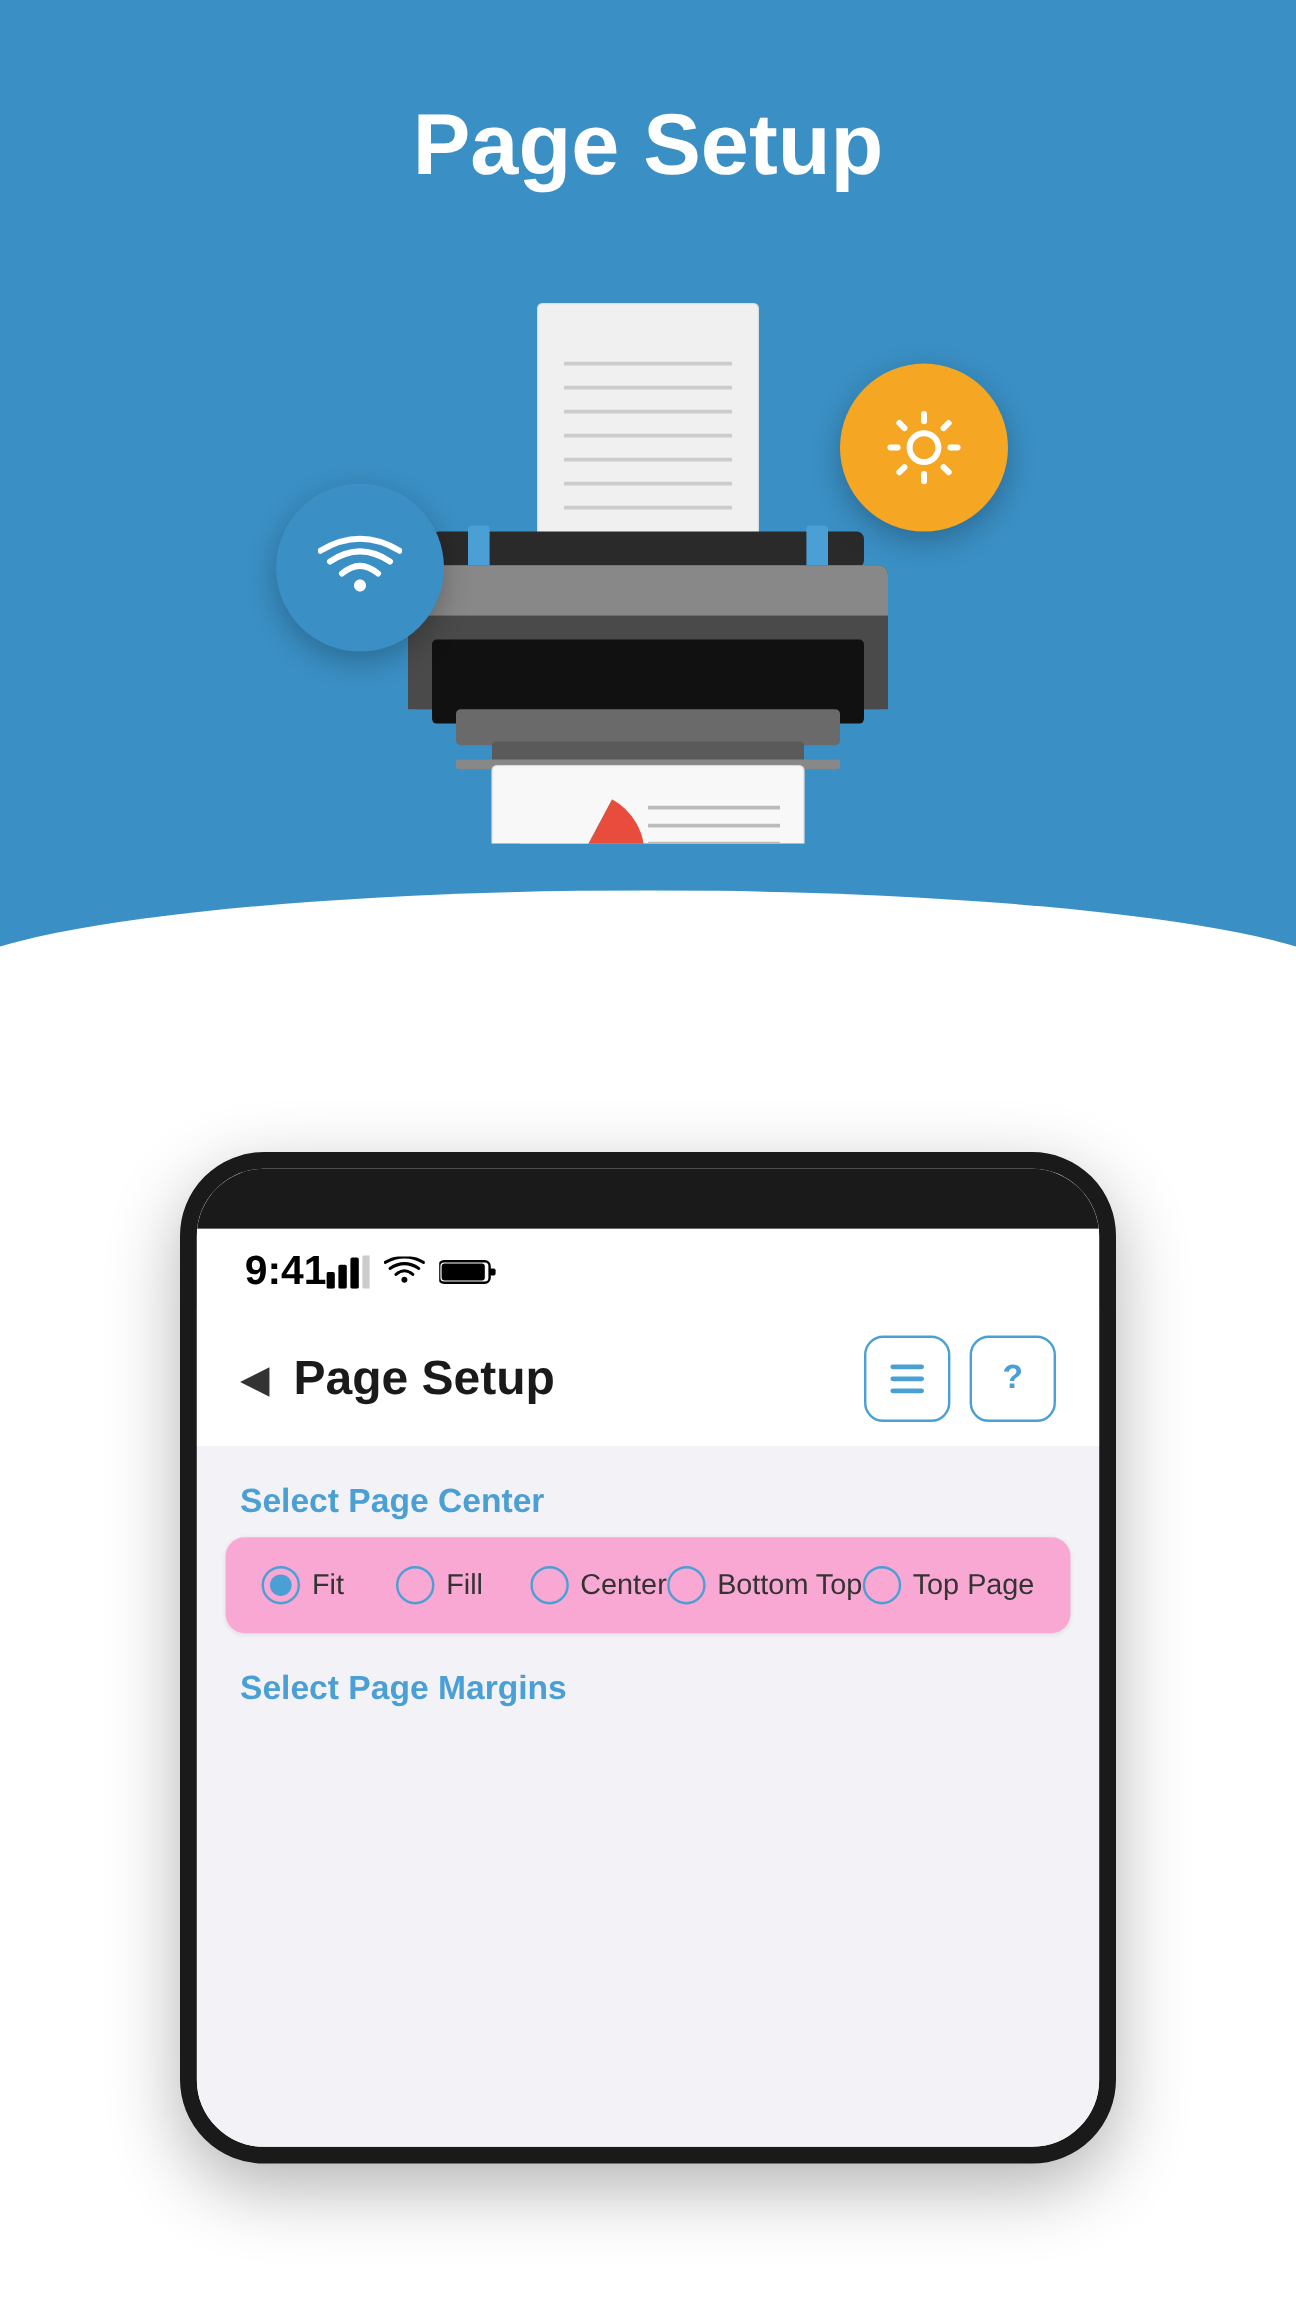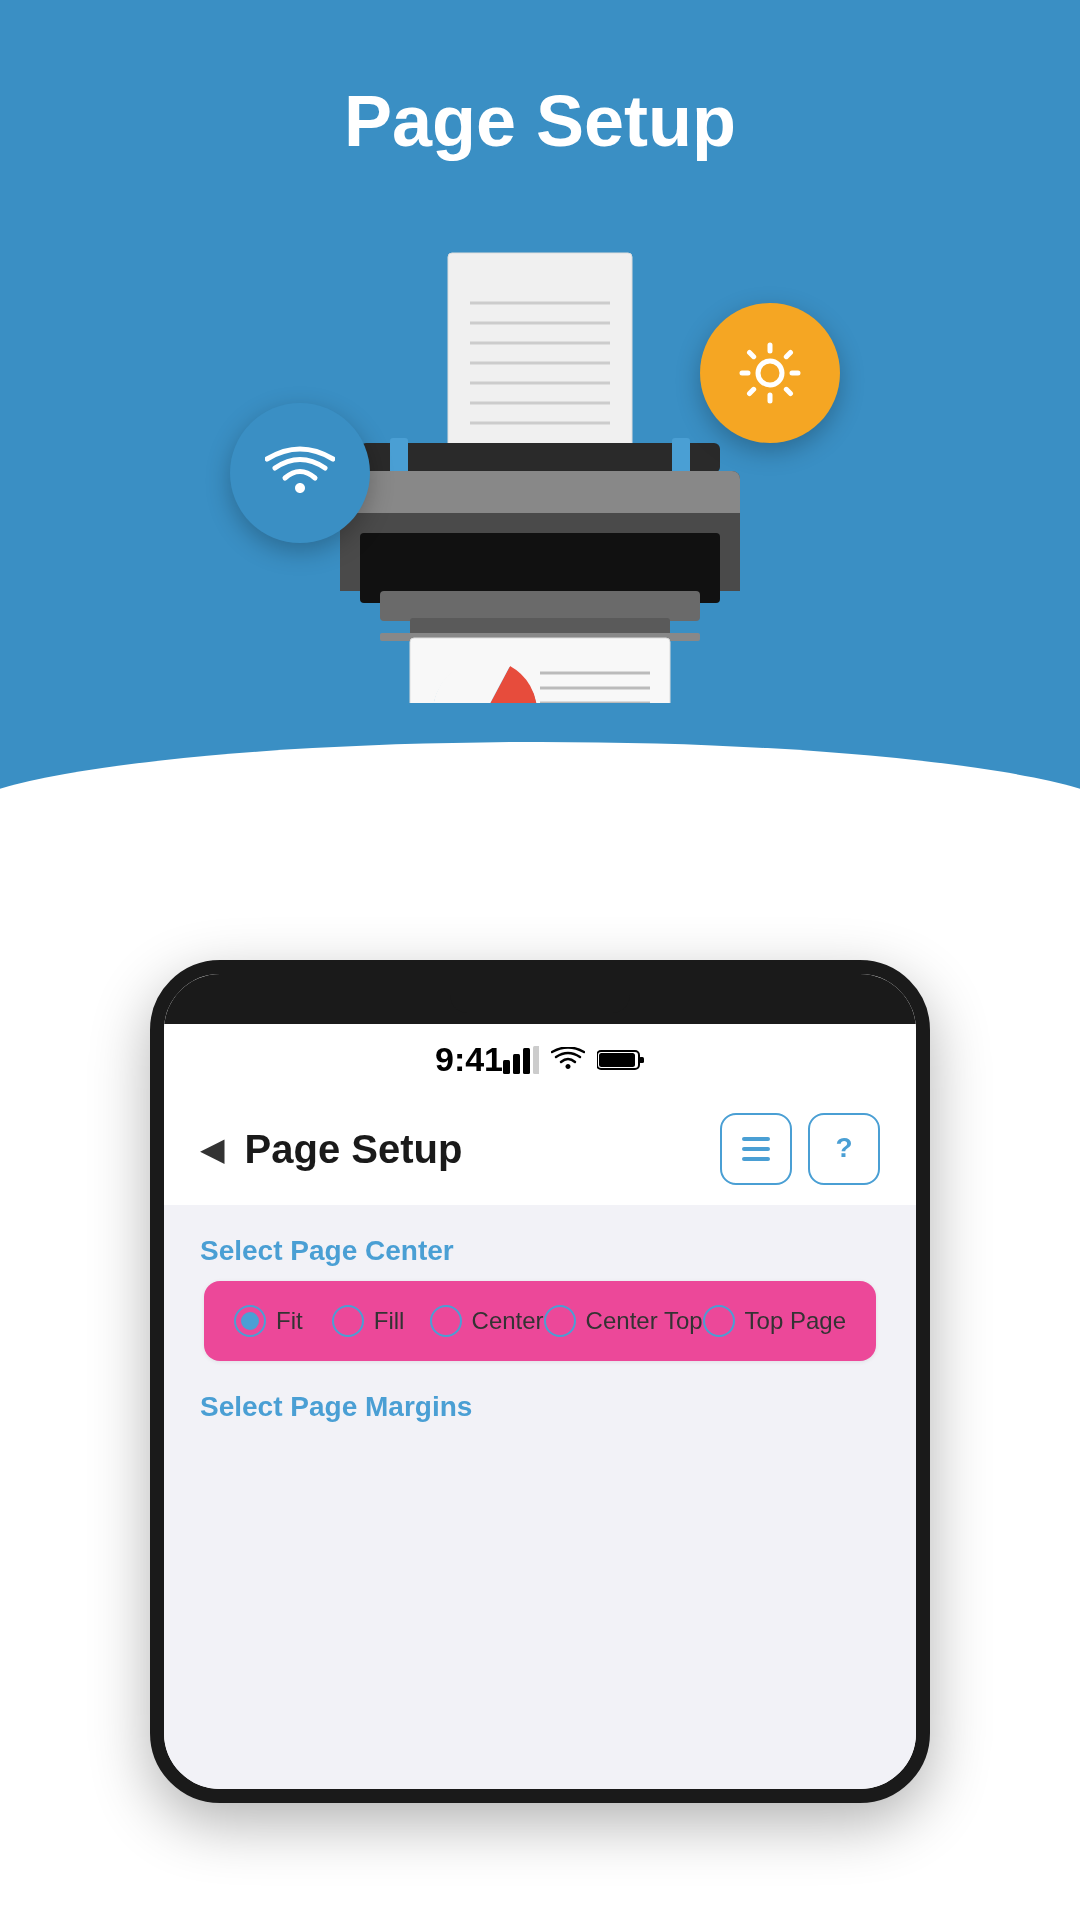--- a/index.html
+++ b/index.html
@@ -124,21 +124,21 @@
     .phone-notch-pill {
       width: 180px;
       height: 28px;
       background: #1a1a1a;
       border-radius: 0 0 18px 18px;
     }
 
     
     .status-bar {
       display: flex;
-      justify-content: center;
+      justify-content: flex-start;
       align-items: center;
       padding: 16px 40px 10px;
       background: #ffffff;
     }
 
     .status-time {
       font-size: 34px;
       font-weight: 700;
       color: #000;
     }
@@ -203,23 +203,23 @@
 
     
     .section-label {
       font-size: 28px;
       font-weight: 600;
       color: #4a9fd4;
       padding: 30px 36px 14px;
     }
 
     .options-card {
-      background: #ec4899;
+      background: #f9a8d4;
       border-radius: 16px;
-      margin: 0 40px;
+      margin: 0 24px;
       padding: 24px 30px;
       box-shadow: 0 1px 4px rgba(0,0,0,0.08);
     }
 
     .options-row {
       display: flex;
       align-items: center;
       gap: 0;
       flex-wrap: nowrap;
     }
@@ -427,21 +427,21 @@
               <div class="radio-outer radio-empty">
                 
               </div>
               <span class="option-label">Center</span>
             </div>
 
             <div class="option-item">
               <div class="radio-outer radio-empty">
                 
               </div>
-              <span class="option-label">Center Top</span>
+              <span class="option-label">Bottom Top</span>
             </div>
 
             <div class="option-item">
               <div class="radio-outer radio-empty">
                 
               </div>
               <span class="option-label">Top Page</span>
             </div>
 
           </div>

